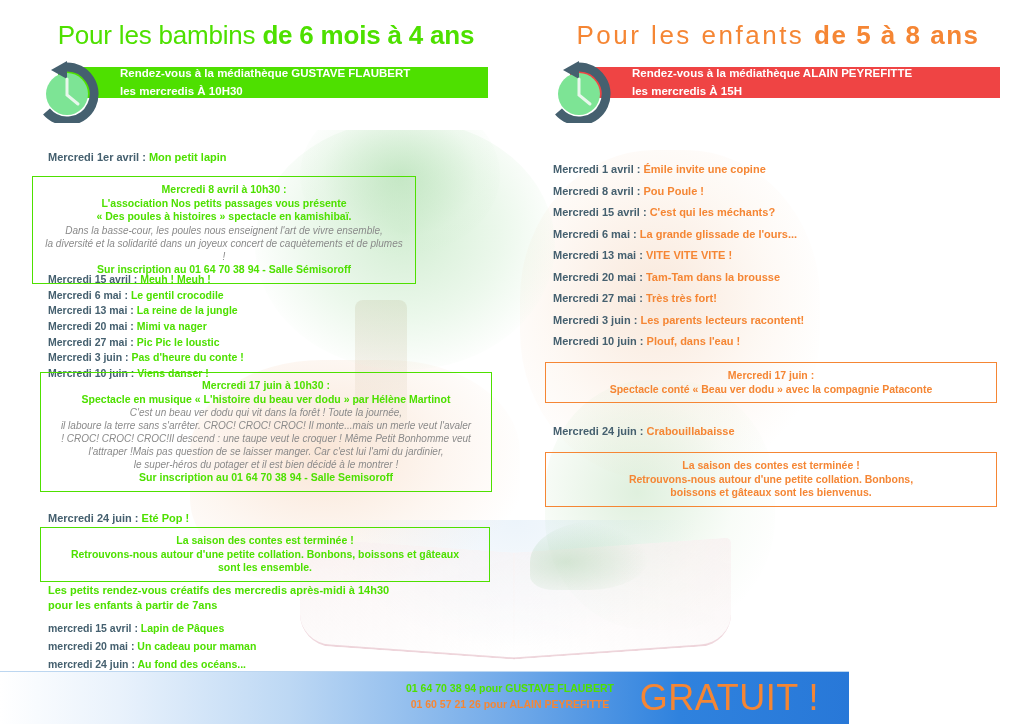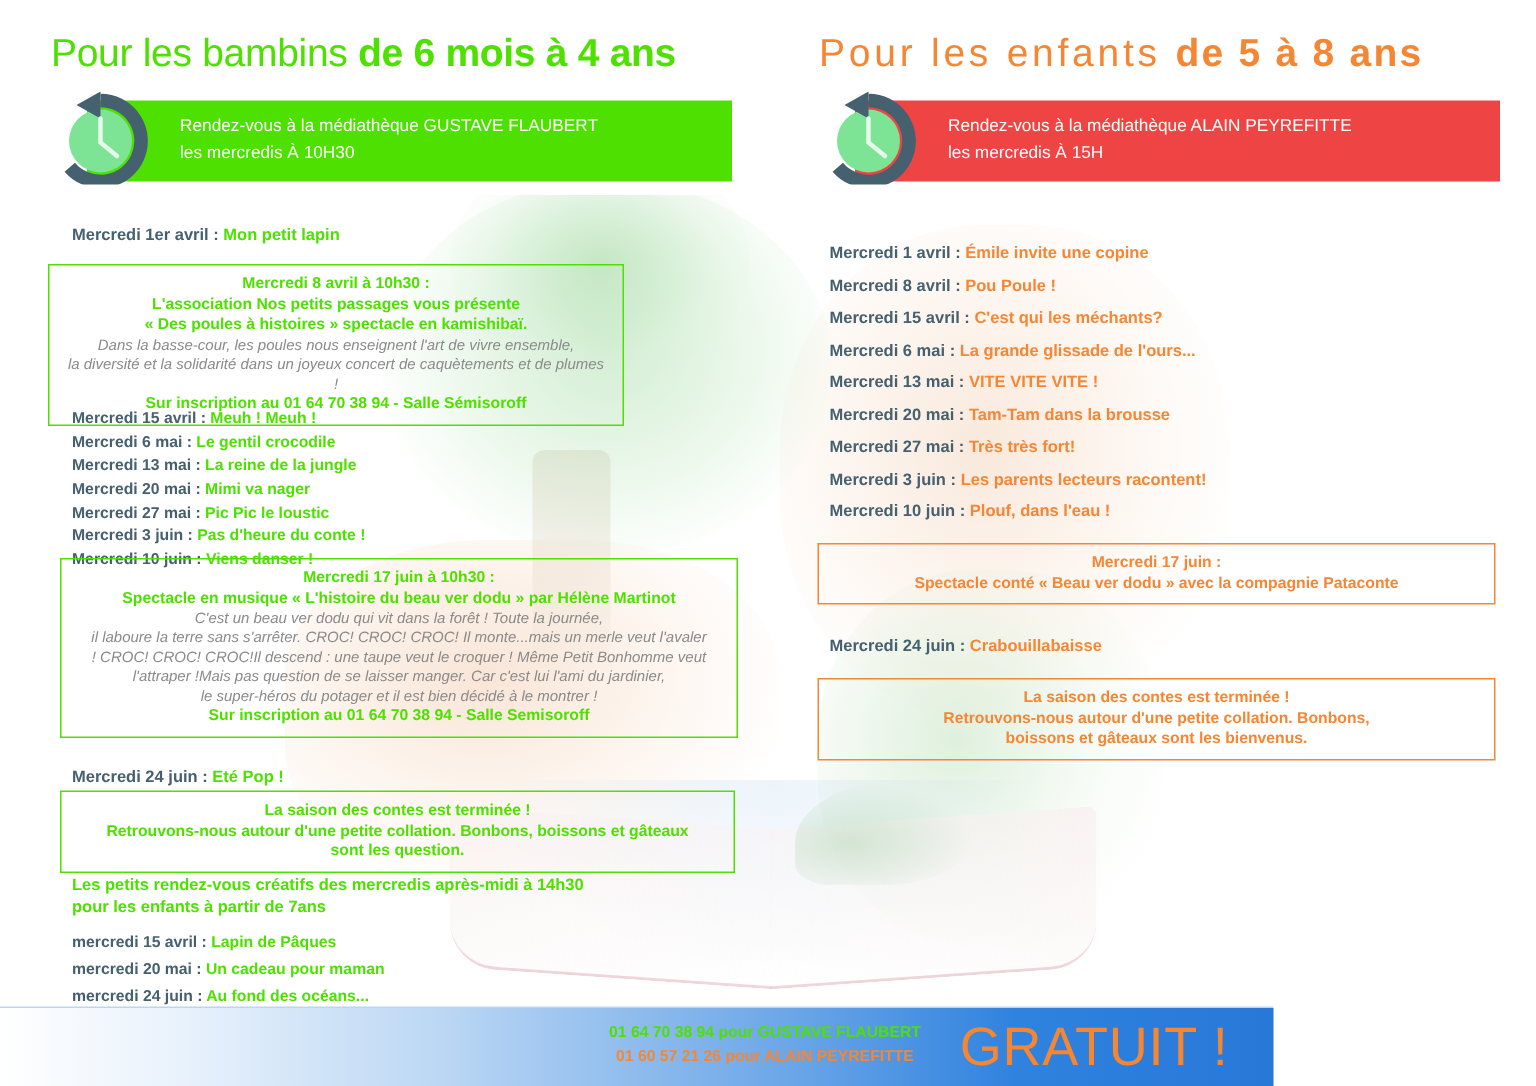--- a/index.html
+++ b/index.html
@@ -85,38 +85,39 @@
   .col-right{left:512px;width:512px;}
 
   
   .heading{
     margin:22px 0 12px 0;
     padding:0 14px 0 34px;
     font-size:26px;
     line-height:1.05;
     letter-spacing:-.2px;
     white-space:nowrap;
+    text-align:center;
   }
   .heading .h-light{font-weight:400;}
   .heading .h-bold{font-weight:700;}
   .heading.green{color:#4ee000;}
   .heading.orange{color:#f58634;}
   .heading.orange .h-light{letter-spacing:2.5px;}
   .heading.orange .h-bold{letter-spacing:1.5px;}
 
   
   .banner-wrap{position:relative;height:62px;margin-top:12px;}
   .banner{
-    position:absolute;left:58px;top:6px;right:24px;height:54px;
+    position:absolute;left:58px;top:6px;right:24px;height:31px;
     display:flex;flex-direction:column;justify-content:center;
     padding:0 0 0 62px;
     box-sizing:border-box;
     color:#ffffff;
     font-size:11.5px;
-    font-weight:400;
+    font-weight:700;
     line-height:1.55;
   }
   .banner.green{background:#4ee000;}
   .banner.orange{background:#ef4444;}
   .banner span{display:block;white-space:nowrap;}
 
   .clock{
     position:absolute;left:34px;top:0px;width:66px;height:62px;
     z-index:3;
   }
@@ -272,21 +273,21 @@
     </div>
 
     <div class="ev green-t left-line-c">
       <span class="d">Mercredi 24 juin :</span>
       <span class="t">Eté Pop !</span>
     </div>
 
     <div class="box green" id="box-l3">
       <p class="bld">La saison des contes est terminée !</p>
       <p class="bld">Retrouvons-nous autour d'une petite collation. Bonbons, boissons et gâteaux</p>
-      <p class="bld">sont les question.</p>
+      <p class="bld">sont les ensemble.</p>
     </div>
 
     <div class="creative">
       <div>Les petits rendez-vous créatifs des mercredis après-midi à 14h30</div>
       <div>pour les enfants à partir de 7ans</div>
     </div>
 
     <ul class="events left-list-d">
       <li class="ev green-t"><span class="d">mercredi 15 avril  :</span> <span class="t">Lapin de Pâques</span></li>
       <li class="ev green-t"><span class="d">mercredi 20 mai :</span> <span class="t">Un cadeau pour maman</span></li>

